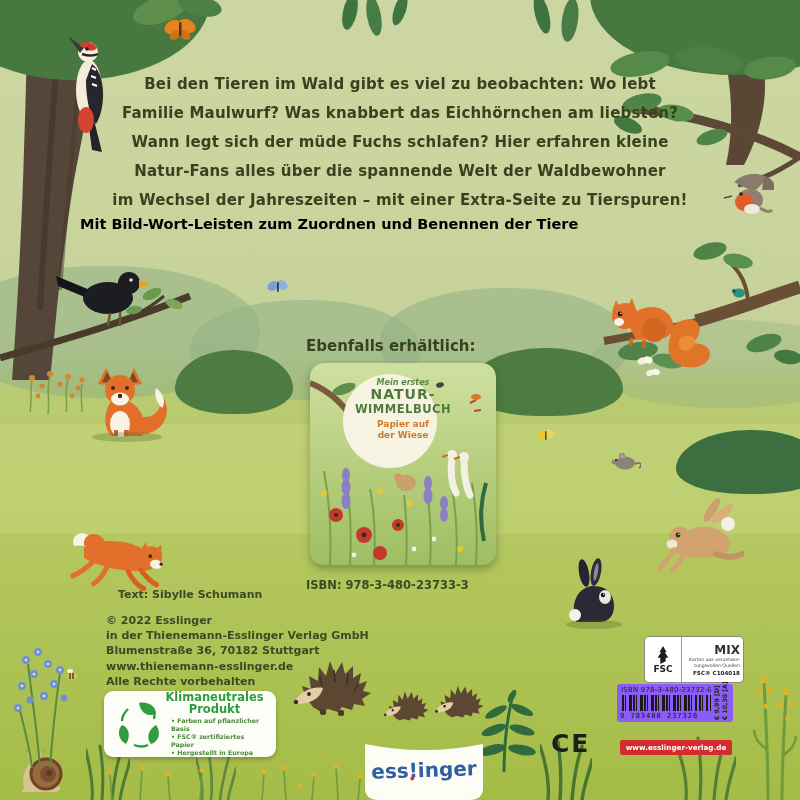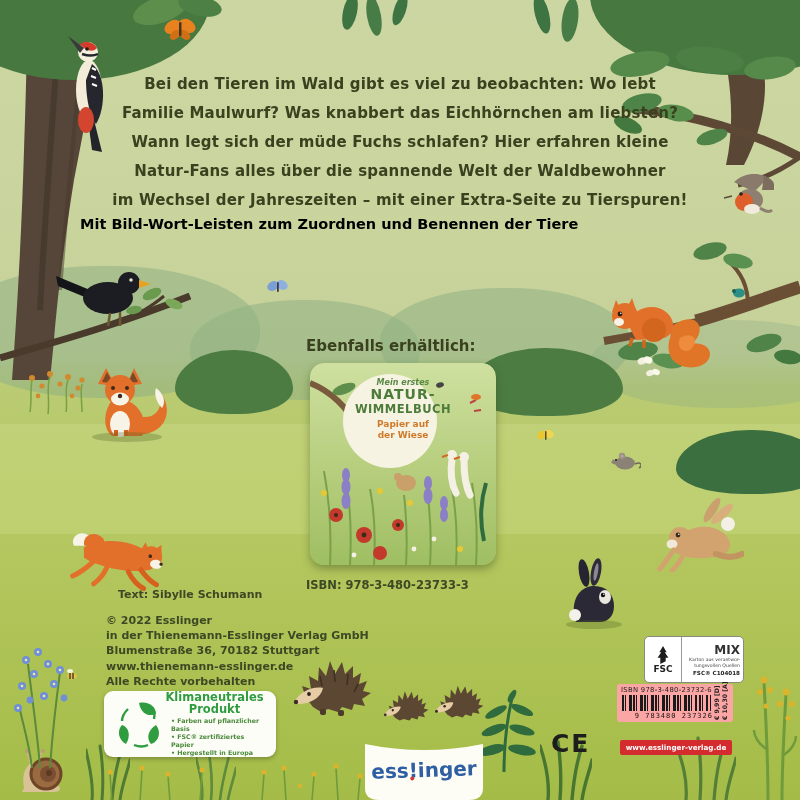--- a/index.html
+++ b/index.html
@@ -37,29 +37,29 @@
   
   .fsc{left:644px;top:636px;width:100px;height:47px;background:#fff;border:1px solid #8a8a80;
        border-radius:5px;display:flex;box-sizing:border-box;}
   .fsc-left{width:36px;border-right:1px solid #999;display:flex;flex-direction:column;align-items:center;justify-content:center;}
   .fsc-brand{font-size:9px;font-weight:bold;color:#222;line-height:9px;}
   .fsc-right{flex:1;display:flex;flex-direction:column;justify-content:center;align-items:flex-end;padding:2px 3px;}
   .fsc-mix{font-size:12px;font-weight:bold;color:#333;}
   .fsc-desc{font-size:4.6px;color:#444;line-height:5.4px;text-align:right;}
   .fsc-code{font-size:5.6px;font-weight:bold;color:#222;margin-top:2px;}
   
-  .barcode{left:617px;top:684px;width:116px;height:38px;background:#fca5a5;border-radius:3px;
+  .barcode{left:617px;top:684px;width:116px;height:38px;background:#8b5cf6;border-radius:3px;
            padding:2px 3px;box-sizing:border-box;display:flex;}
   .bc-main{flex:1;display:flex;flex-direction:column;}
   .bc-isbn{font-size:6.8px;color:#222;text-align:center;letter-spacing:.3px;}
   .bc-bars{height:30px;margin:1px 2px;
      background:repeating-linear-gradient(90deg,#1a1a1a 0 1.5px,transparent 1.5px 3.2px,
         #1a1a1a 3.2px 4.2px,transparent 4.2px 7px,#1a1a1a 7px 9.5px,transparent 9.5px 11px);}
   .bc-digits{font-family:"DejaVu Sans Mono","Liberation Mono",monospace;font-size:7px;color:#111;
-             text-align:right;letter-spacing:1px;}
+             text-align:left;letter-spacing:1px;}
   .bc-prices{width:17px;display:flex;}
   .bc-price{writing-mode:vertical-rl;transform:rotate(180deg);font-size:6.2px;font-weight:bold;
             color:#222;line-height:8px;white-space:nowrap;}
   .redstrip{left:620px;top:740px;width:112px;height:15px;background:#d32b2e;border-radius:2px;
             color:#fff;font-size:7.2px;font-weight:bold;text-align:center;line-height:15px;}
   .ce{left:551px;top:729px;font-size:25px;font-weight:bold;color:#1d1d1d;letter-spacing:2px;}
   
   .logotxt{left:363px;top:758px;width:122px;text-align:center;font-size:20px;font-weight:bold;
            color:#2e5fa3;transform:rotate(-2deg);}
   .logotxt .bang{position:relative;}

